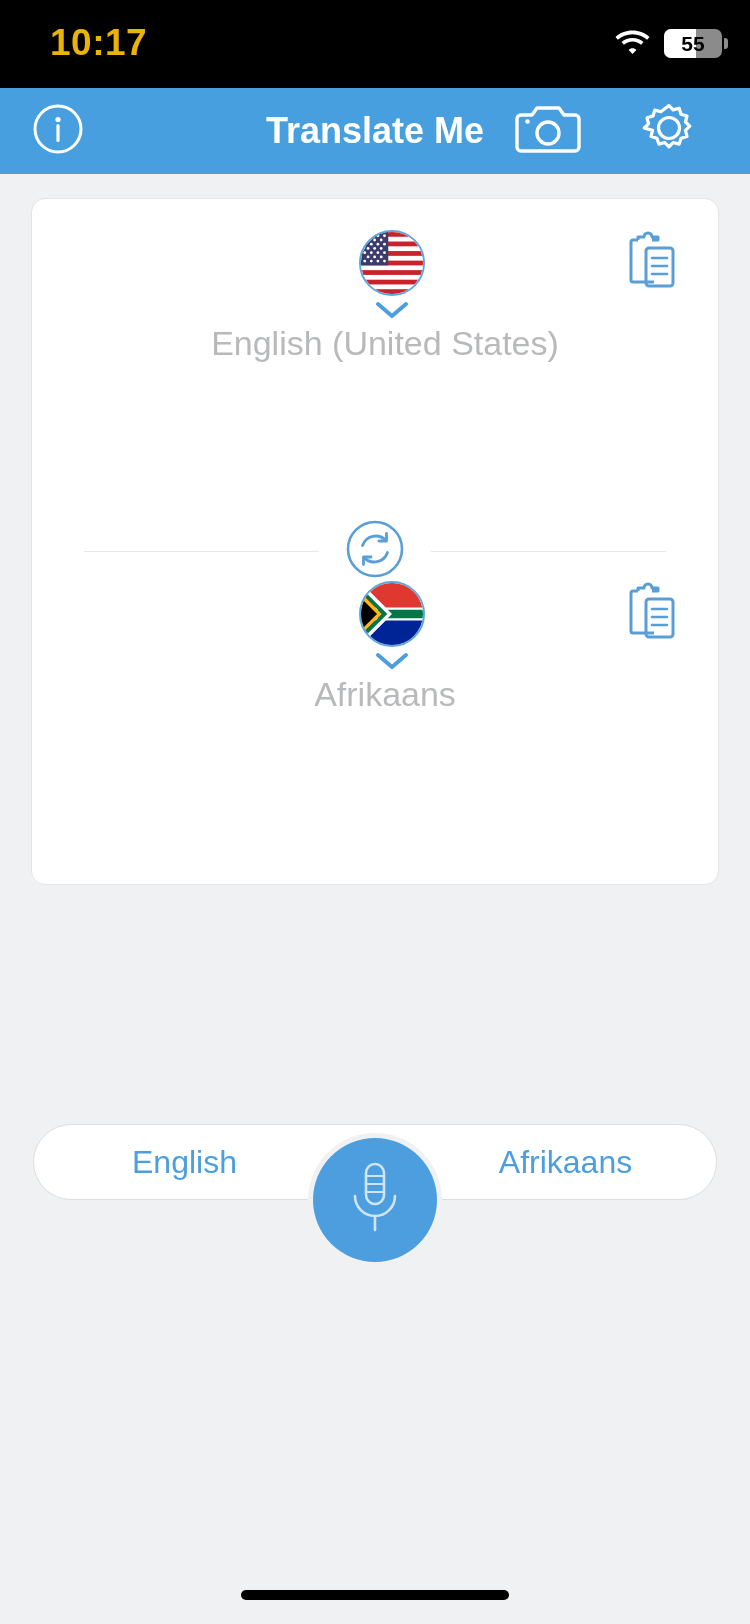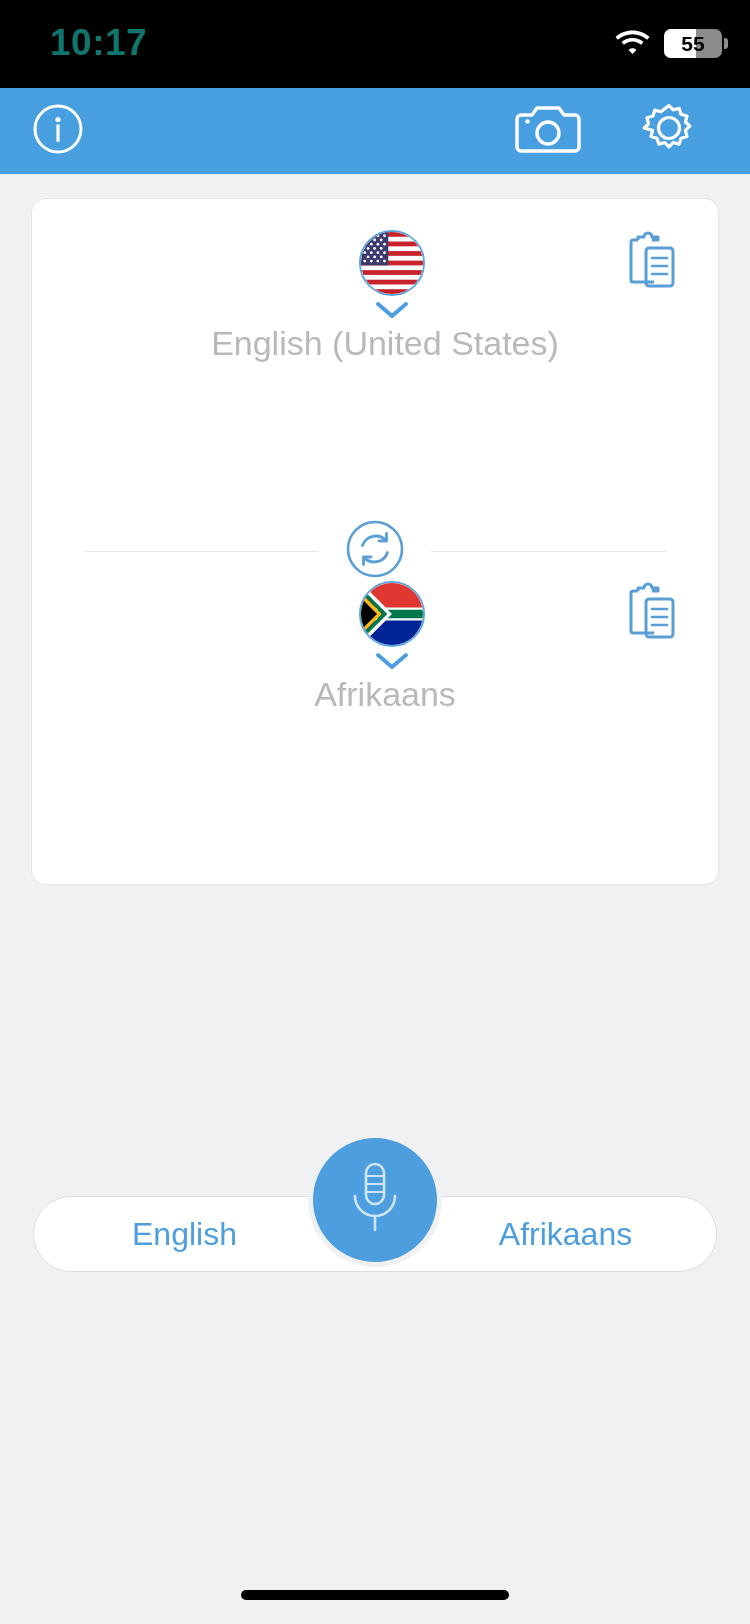--- a/index.html
+++ b/index.html
@@ -16,21 +16,21 @@
   }
 
   
   .statusbar {
     position:absolute; top:0; left:0;
     width:750px; height:88px;
     background:#000;
   }
   .status-time {
     position:absolute; left:50px; top:22px;
-    font-size:37px; font-weight:bold; color:#0f766e;
+    font-size:37px; font-weight:bold; color:#eab308;
     letter-spacing:0.5px;
   }
   .status-right {
     position:absolute; right:28px; top:28px;
     display:flex; align-items:center; gap:14px;
   }
   .wifi-icon { display:block; }
   .battery {
     position:relative;
     width:58px; height:29px;
@@ -144,21 +144,21 @@
     transform:translate(-50%,-50%);
     cursor:pointer;
     background:#fff;
     border-radius:50%;
     padding:2px;
   }
 
   
   .pill {
     position:absolute;
-    left:33px; top:1196px;
+    left:33px; top:1124px;
     width:684px; height:76px;
     background:#fff;
     border:1px solid #dcdddf;
     border-radius:38px;
     display:flex; align-items:center;
   }
   .pill-half {
     flex:1;
     text-align:center;
     font-size:32px;
@@ -215,20 +215,21 @@
   </div>
 
   <div class="header">
     <span class="hdr-info">
       <svg width="52" height="52" viewBox="0 0 52 52">
         <circle cx="26" cy="26" r="23" fill="none" stroke="#fff" stroke-width="3"></circle>
         <circle cx="26" cy="16.5" r="2.6" fill="#fff"></circle>
         <path d="M26 22.5v15" stroke="#fff" stroke-width="3.2" stroke-linecap="round"></path>
       </svg>
     </span>
+    <div class="hdr-title">Translate Me</div>
     <span class="hdr-camera">
       <svg width="66" height="56" viewBox="0 0 66 56">
         <path d="M6 14h11l5-7h22l5 7h11a4 4 0 0 1 4 4v28a4 4 0 0 1-4 4H6a4 4 0 0 1-4-4V18a4 4 0 0 1 4-4z" fill="none" stroke="#fff" stroke-width="3.4" stroke-linejoin="round"></path>
         <circle cx="33" cy="32" r="11" fill="none" stroke="#fff" stroke-width="3.4"></circle>
         <circle cx="12.5" cy="20.5" r="2.3" fill="#fff"></circle>
       </svg>
     </span>
     <span class="hdr-gear">
       <svg width="60" height="60" viewBox="0 0 60 60">
         <g fill="none" stroke="#fff" stroke-width="3.2" stroke-linejoin="round">

